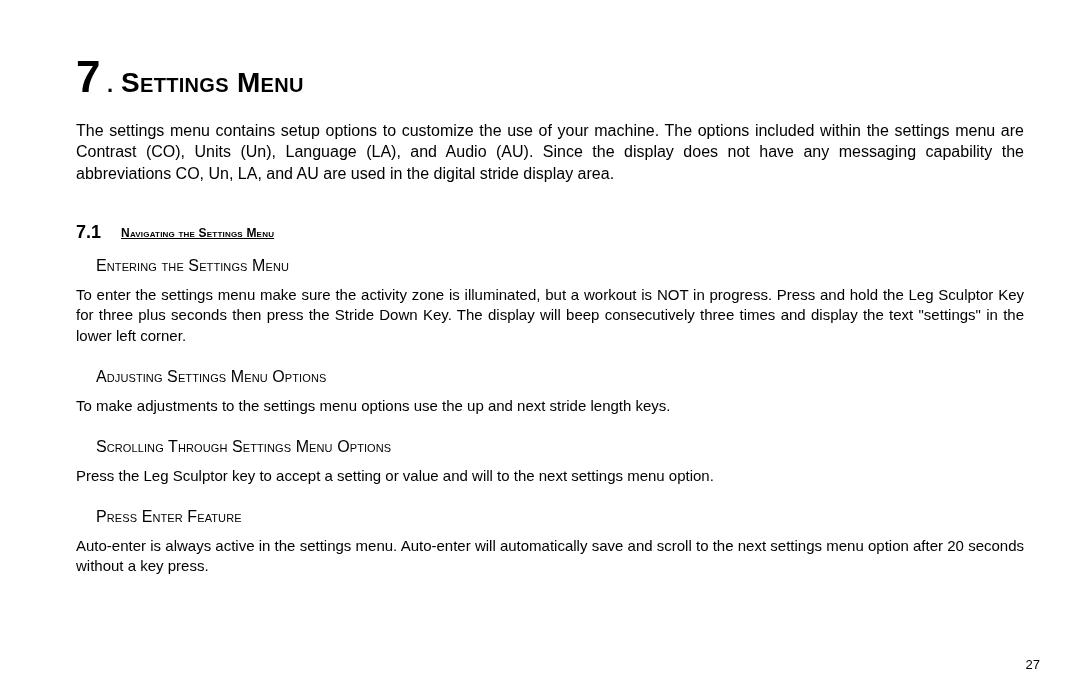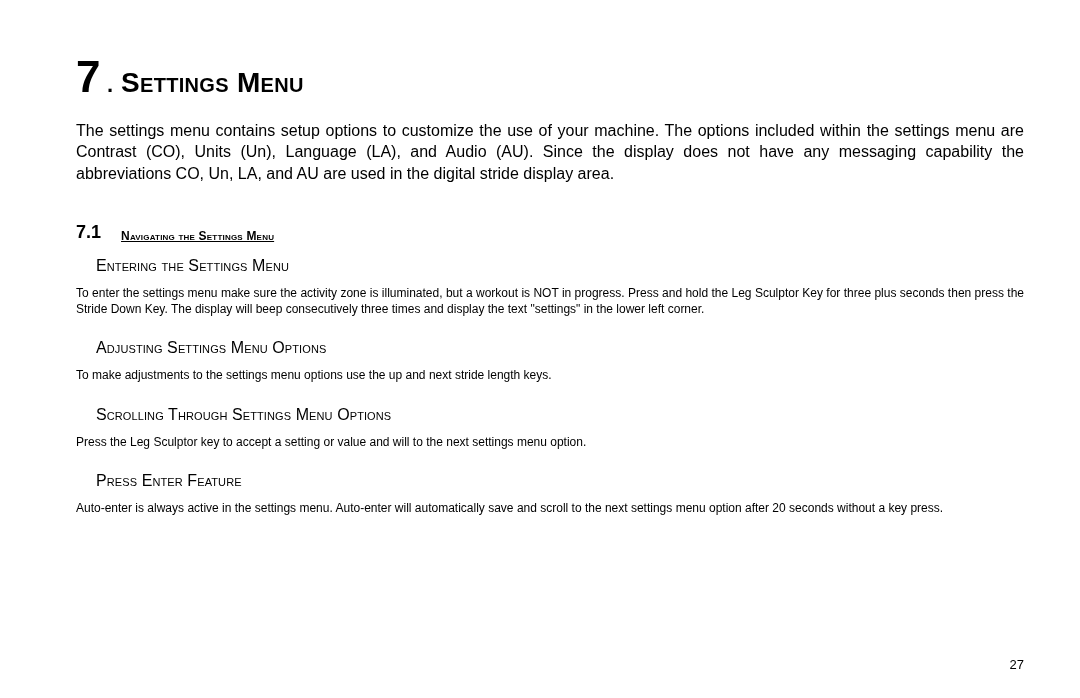--- a/index.html
+++ b/index.html
@@ -41,21 +41,21 @@
     letter-spacing: 0.3px;
   }
   .intro {
     font-size: 16px;
     line-height: 1.34;
     text-align: justify;
     margin-bottom: 24px;
   }
   .section-line {
     display: flex;
-    align-items: flex-end;
+    align-items: center;
     margin-bottom: 14px;
     margin-top: 38px;
   }
   .section-number {
     font-size: 18px;
     font-weight: bold;
     margin-right: 20px;
   }
   .section-title {
     font-size: 12px;
@@ -65,29 +65,29 @@
     text-decoration: underline;
   }
   .subsection-title {
     font-size: 16px;
     font-weight: normal;
     font-variant: small-caps;
     letter-spacing: 0.1px;
     margin: 0 0 10px 20px;
   }
   .body-text {
-    font-size: 12px;
+    font-size: 15px;
     line-height: 1.34;
     text-align: justify;
     margin-bottom: 22px;
   }
   .page-number {
     position: absolute;
     bottom: 26px;
-    right: 56px;
+    right: 40px;
     font-size: 13px;
   }
 </style>
 </head>
 <body>
 
 <div class="page">
 
   <div class="chapter-line">
     <span class="chapter-number">7</span>

